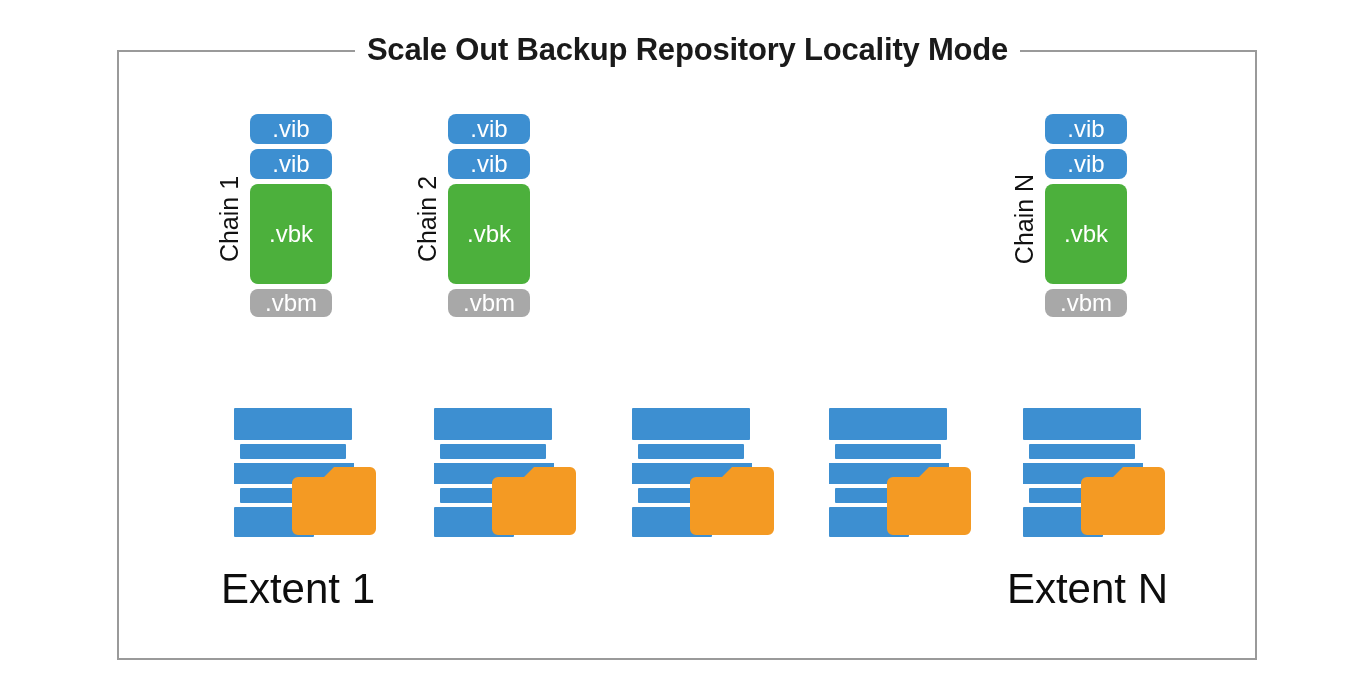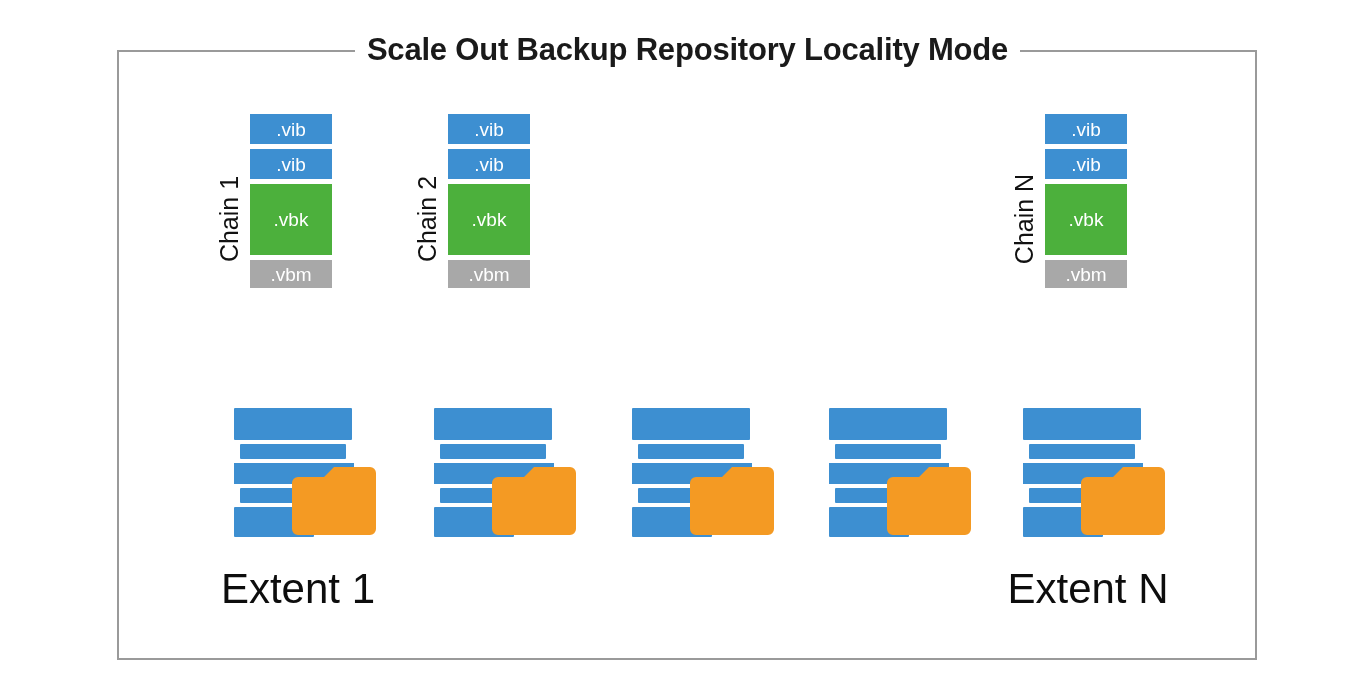--- a/index.html
+++ b/index.html
@@ -85,30 +85,31 @@
   .chain-stack {
     position: absolute;
     left: 38px;
     top: 0;
     width: 82px;
   }
   .blk {
     width: 82px;
     box-sizing: border-box;
     color: #ffffff;
-    font-size: 19px;
+    font-size: 24px;
     font-family: "Liberation Sans", sans-serif;
     text-align: center;
     display: flex;
     align-items: center;
     justify-content: center;
     line-height: 1;
+    border-radius: 8px;
   }
   .blk.vib   { background: #3d8fd1; height: 30px; margin-bottom: 5px; }
-  .blk.vbk   { background: #4cb03c; height: 71px; margin-bottom: 5px; }
+  .blk.vbk   { background: #4cb03c; height: 100px; margin-bottom: 5px; }
   .blk.vbm   { background: #a8a8a8; height: 28px; margin-bottom: 17px; }
 
   
   .extent {
     position: absolute;
     top: 405px;
     width: 152px;
     height: 135px;
   }
   .srv {
@@ -222,15 +223,15 @@
             <rect x="8" y="39" width="106" height="15" rx="1"></rect>
             <path d="M2 58 H122 V70 L112 79 H2 Z"></path>
             <rect x="8" y="83" width="74" height="15" rx="1"></rect>
             <rect x="2" y="102" width="80" height="30" rx="1"></rect>
           </g>
           <path fill="#f49a23" d="M60 78 a6 6 0 0 1 6 -6 H92 L102 62 H138 a6 6 0 0 1 6 6 V124 a6 6 0 0 1 -6 6 H66 a6 6 0 0 1 -6 -6 Z"></path>
         </svg></div>
   </div>
 
   <div class="extent-label" style="left:178px;">Extent 1</div>
-  <div class="extent-label" style="left:968px;">Extent N</div>
+  <div class="extent-label" style="left:928px;text-align:right;">Extent N</div>
 
 </div>
 
 </body></html>

